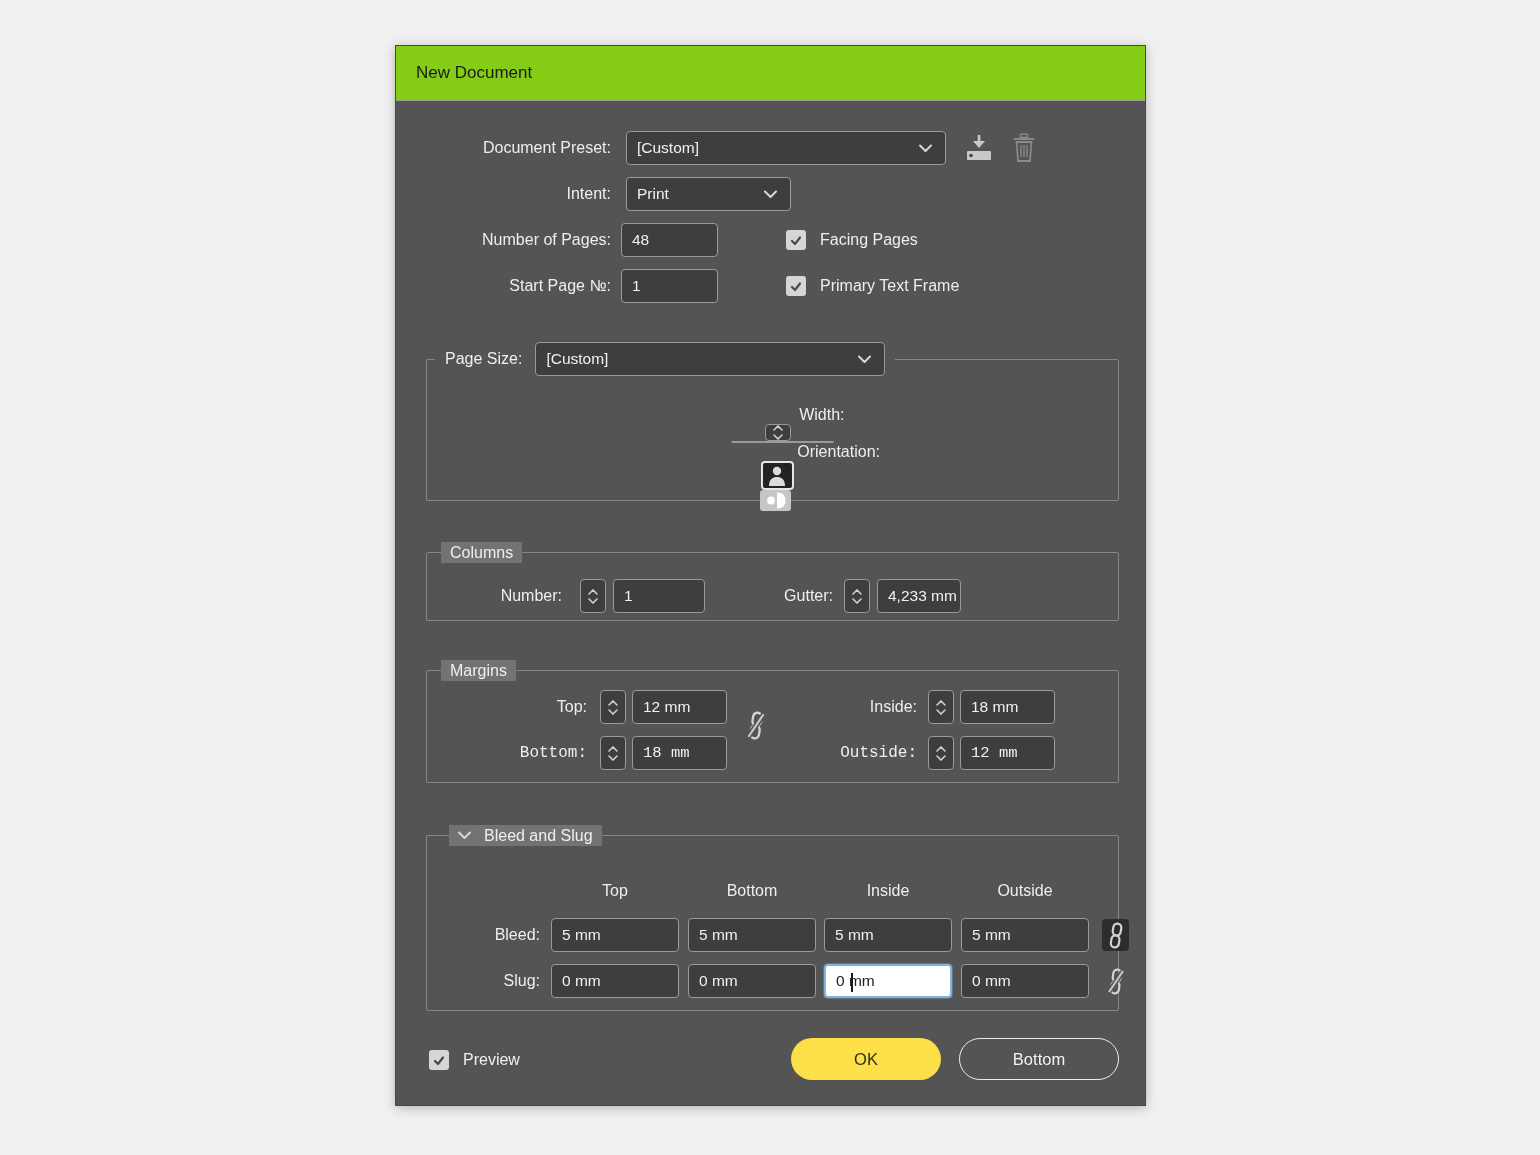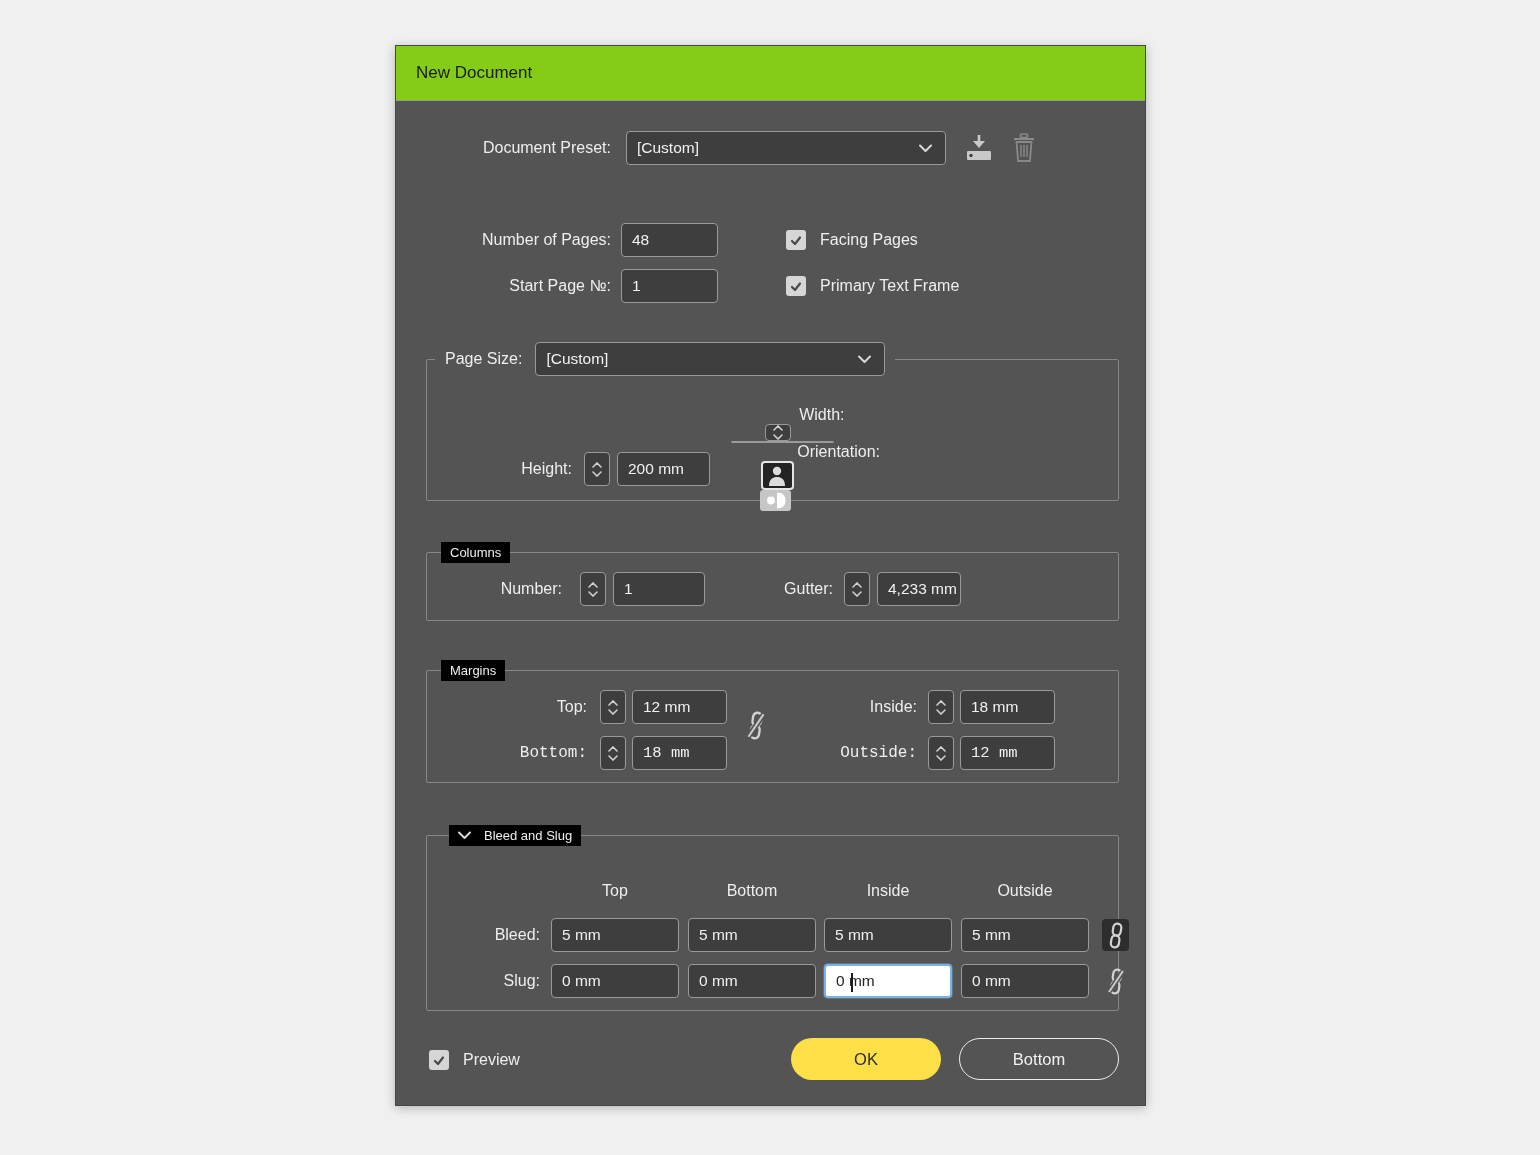--- a/index.html
+++ b/index.html
@@ -36,22 +36,22 @@
   }
 
   .checkbox {
     width:20px; height:20px; background:#d6d6d6; border-radius:3px;
     display:flex; align-items:center; justify-content:center; flex:0 0 auto;
   }
   .cb-label { color:#eeeeee; font-size:16px; margin-left:14px; white-space:nowrap; }
 
   .group { position:absolute; border:1px solid #868686; border-radius:2px; }
   .legend {
-    position:absolute; top:-11px; left:14px; background:#000000;
-    padding:0 9px; font-size:13px; color:#efefef; line-height:21px; white-space:nowrap;
+    position:absolute; top:-11px; left:14px; background:#737373;
+    padding:0 9px; font-size:16px; color:#efefef; line-height:21px; white-space:nowrap;
   }
   .legend-flex {
     position:absolute; top:-18px; left:8px; background:#545454;
     padding:0 10px; display:flex; align-items:center; gap:13px;
   }
 
   .icon-btn { background:none; border:none; cursor:pointer; display:flex; align-items:center; justify-content:center; }
   .disabled { opacity:.45; }
 
   .orient-portrait {
@@ -142,20 +142,29 @@
         <rect x="10.5" y="2" width="7" height="3.5" rx="1" fill="none" stroke="#c9c9c9" stroke-width="1.6"></rect>
         <line x1="4" y1="7" x2="24" y2="7" stroke="#c9c9c9" stroke-width="2"></line>
         <path d="M6.5,10 h15 l-1.6,19 h-11.8 z" fill="none" stroke="#c9c9c9" stroke-width="1.8"></path>
         <line x1="11" y1="13" x2="11" y2="25" stroke="#c9c9c9" stroke-width="1.4"></line>
         <line x1="14" y1="13" x2="14" y2="25" stroke="#c9c9c9" stroke-width="1.4"></line>
         <line x1="17" y1="13" x2="17" y2="25" stroke="#c9c9c9" stroke-width="1.4"></line>
       </svg>
     </button>
   </div>
 
+  <div class="row" style="left:35px; top:131px; width:690px;">
+    <span class="lbl" style="width:180px;">Intent:</span>
+    <div class="dropdown" style="margin-left:15px; width:165px;">
+      <span>Print</span>
+      <svg class="chev" width="14" height="9">
+          <use href="#chev-down"></use>
+        </svg>
+    </div>
+  </div>
 
   <div class="row" style="left:35px; top:177px; width:690px;">
     <span class="lbl" style="width:180px;">Number of Pages:</span>
     <div class="field" style="margin-left:10px; width:97px;">
       <span>48</span>
     </div>
     <div style="display:flex; align-items:center; margin-left:68px;">
       <span class="checkbox">
         <svg width="12" height="11">
             <use href="#check"></use>
@@ -212,39 +221,25 @@
         </svg>
       </div>
       <div class="orient-landscape" style="margin-left:7px;">
         <svg width="25" height="21" viewBox="0 0 25 21">
           <circle cx="8" cy="10.5" r="3.9" fill="#ffffff"></circle>
           <path d="M14,2.5 c6,0 8.5,3.5 8.5,8 s-2.5,8 -8.5,8 z" fill="#ffffff"></path>
         </svg>
       </div>
     </div>
 
-    <div class="row" style="left:0; top:92px; width:690px;">
-      <span class="lbl" style="width:145px;">Height:</span>
-      <div class="stepper" style="margin-left:12px;">
-        <svg width="10" height="6">
-            <use href="#chev-up-sm"></use>
-          </svg>
-        <svg width="10" height="6">
-            <use href="#chev-dn-sm"></use>
-          </svg>
-      </div>
-      <div class="field" style="margin-left:7px; width:93px;">
-        <span>200 mm</span>
-      </div>
-    </div>
   </div>
 
   <div class="group" style="left:30px; top:506px; width:693px; height:69px;">
     <span class="legend">Columns</span>
-    <div class="row" style="left:0; top:19px; width:690px;">
+    <div class="row" style="left:0; top:26px; width:690px;">
       <span class="lbl" style="width:135px;">Number:</span>
       <div class="stepper" style="margin-left:18px;">
         <svg width="10" height="6">
             <use href="#chev-up-sm"></use>
           </svg>
         <svg width="10" height="6">
             <use href="#chev-dn-sm"></use>
           </svg>
       </div>
       <div class="field" style="margin-left:7px; width:92px;">

